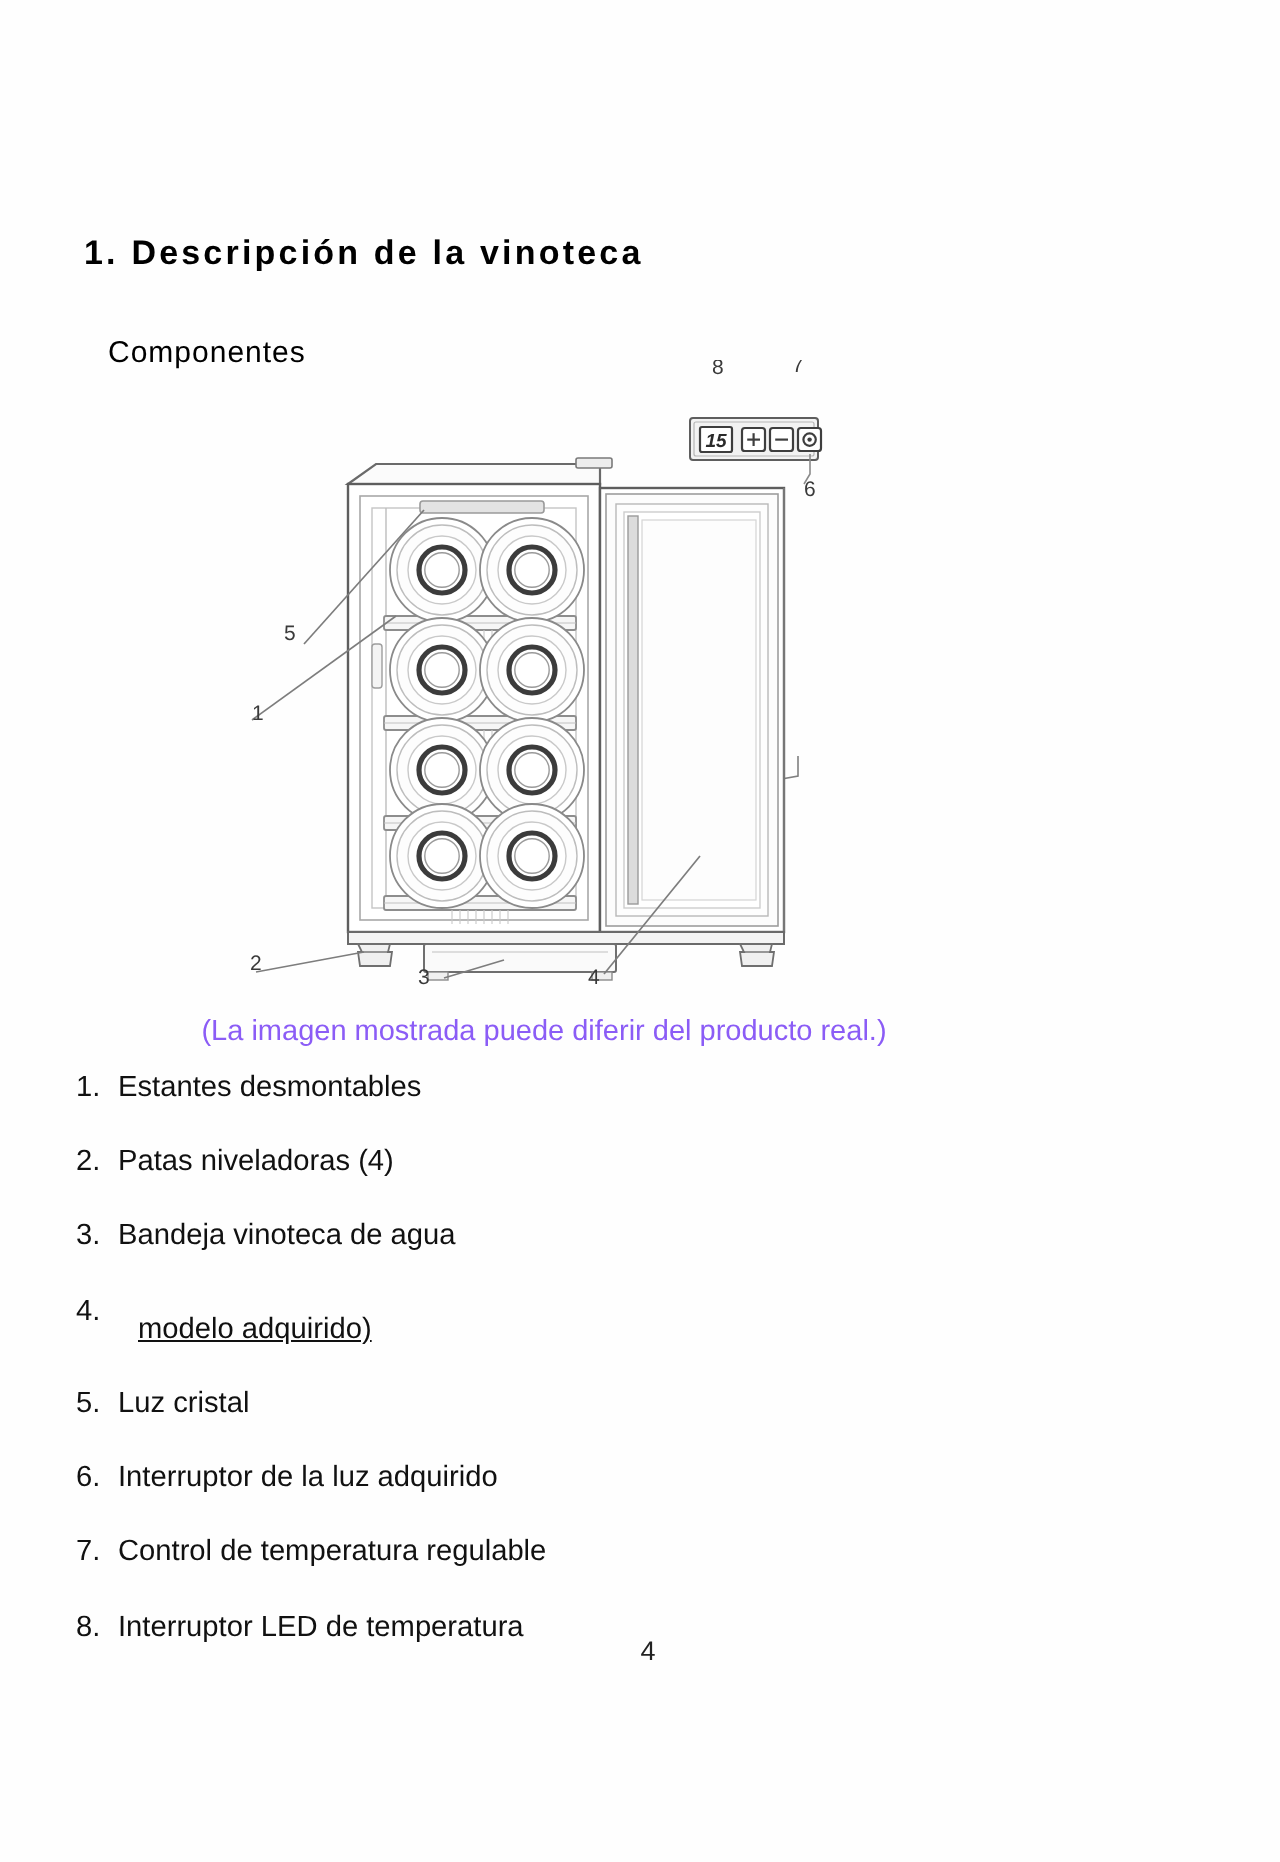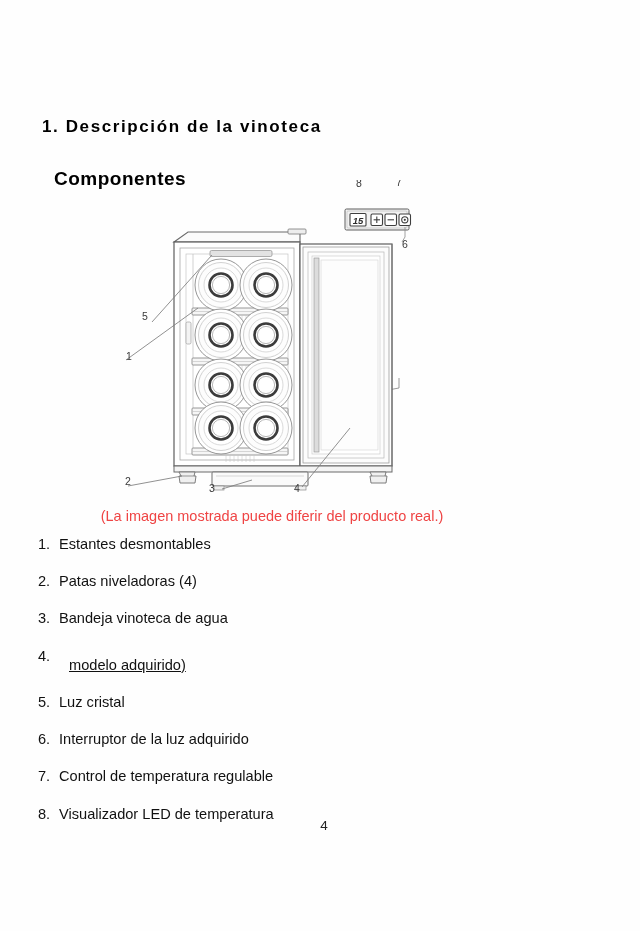--- a/index.html
+++ b/index.html
@@ -30,22 +30,22 @@
     font-size: 17px;
     font-weight: bold;
     letter-spacing: 1.6px;
     color: #000000;
     white-space: nowrap;
   }
   .subheading {
     position: absolute;
     left: 54px;
     top: 168px;
-    font-size: 19px;
-    font-weight: bold;
+    font-size: 15px;
+    font-weight: normal;
     letter-spacing: 0.5px;
     color: #000000;
     white-space: nowrap;
   }
 
   
   .figure {
     position: absolute;
     left: 0px;
     top: 180px;
@@ -55,21 +55,21 @@
   .figure svg { display: block; }
 
   
   .caption {
     position: absolute;
     left: 0;
     top: 508px;
     width: 542px;
     text-align: center;
     font-size: 14.5px;
-    color: #ef4444;
+    color: #8b5cf6;
     padding-left: 2px;
     box-sizing: border-box;
   }
 
   
   .list {
     position: absolute;
     left: 38px;
     top: 534px;
     width: 560px;
@@ -359,19 +359,19 @@
     <div class="list-item">
       <span class="list-num">6.</span>
       <span class="list-text">Interruptor de la luz adquirido</span>
     </div>
     <div class="list-item">
       <span class="list-num">7.</span>
       <span class="list-text">Control de temperatura regulable</span>
     </div>
     <div class="list-item">
       <span class="list-num">8.</span>
-      <span class="list-text">Visualizador LED de temperatura</span>
+      <span class="list-text">Interruptor LED de temperatura</span>
     </div>
   </div>
 
   <div class="page-number">4</div>
 
 </div>
 
 </body></html>

